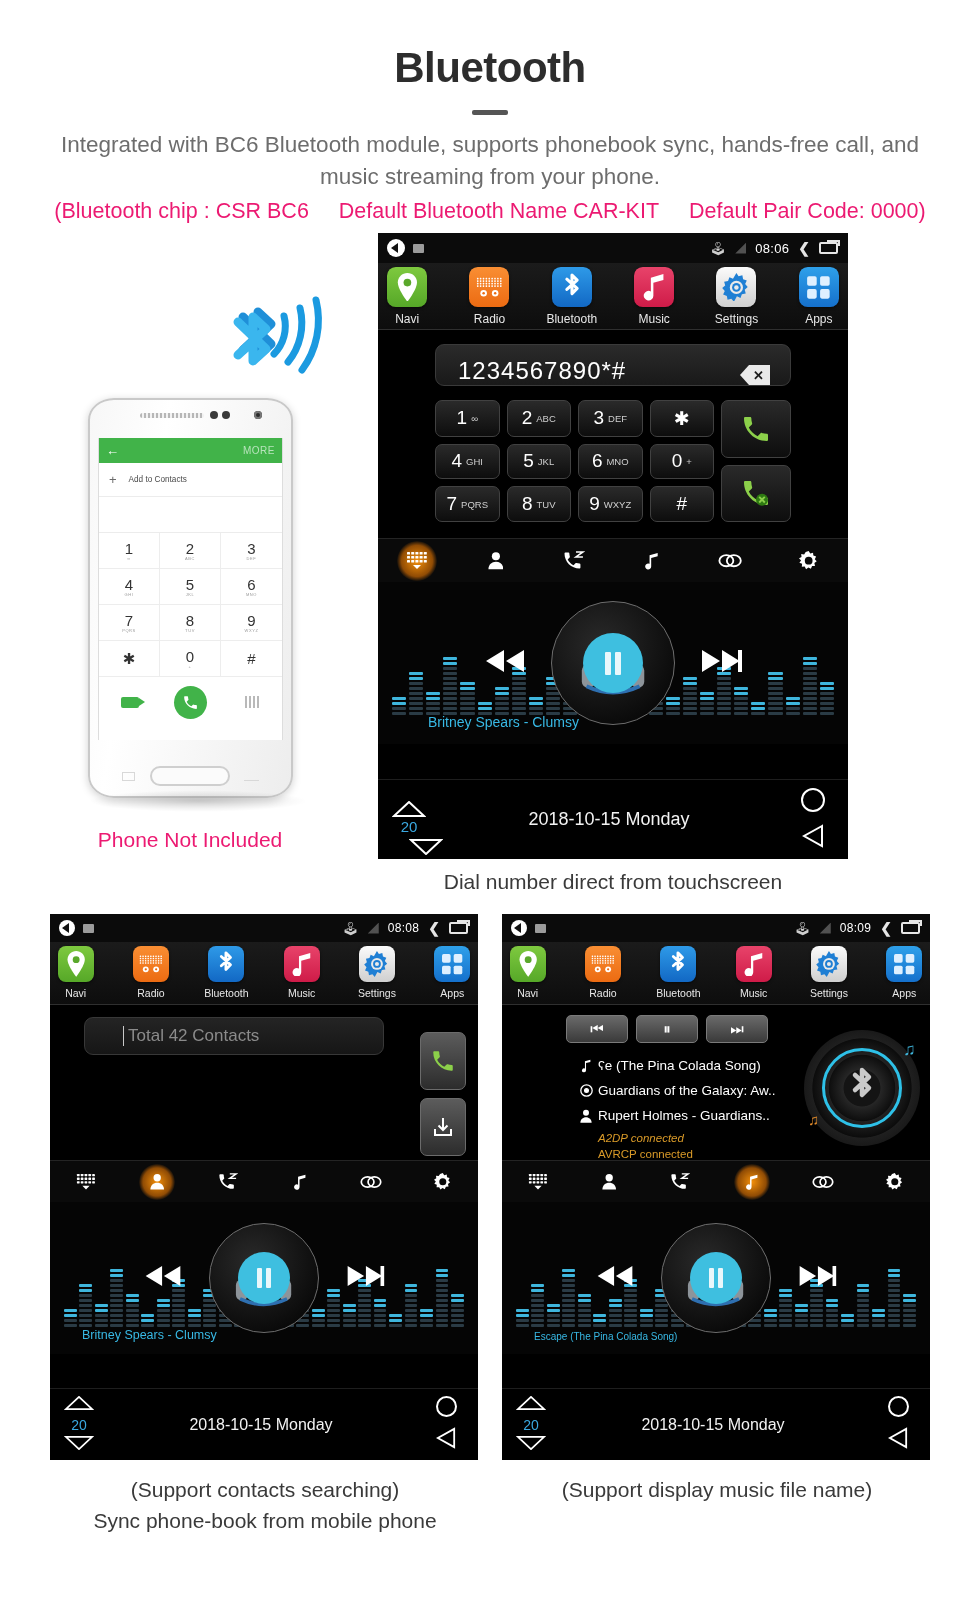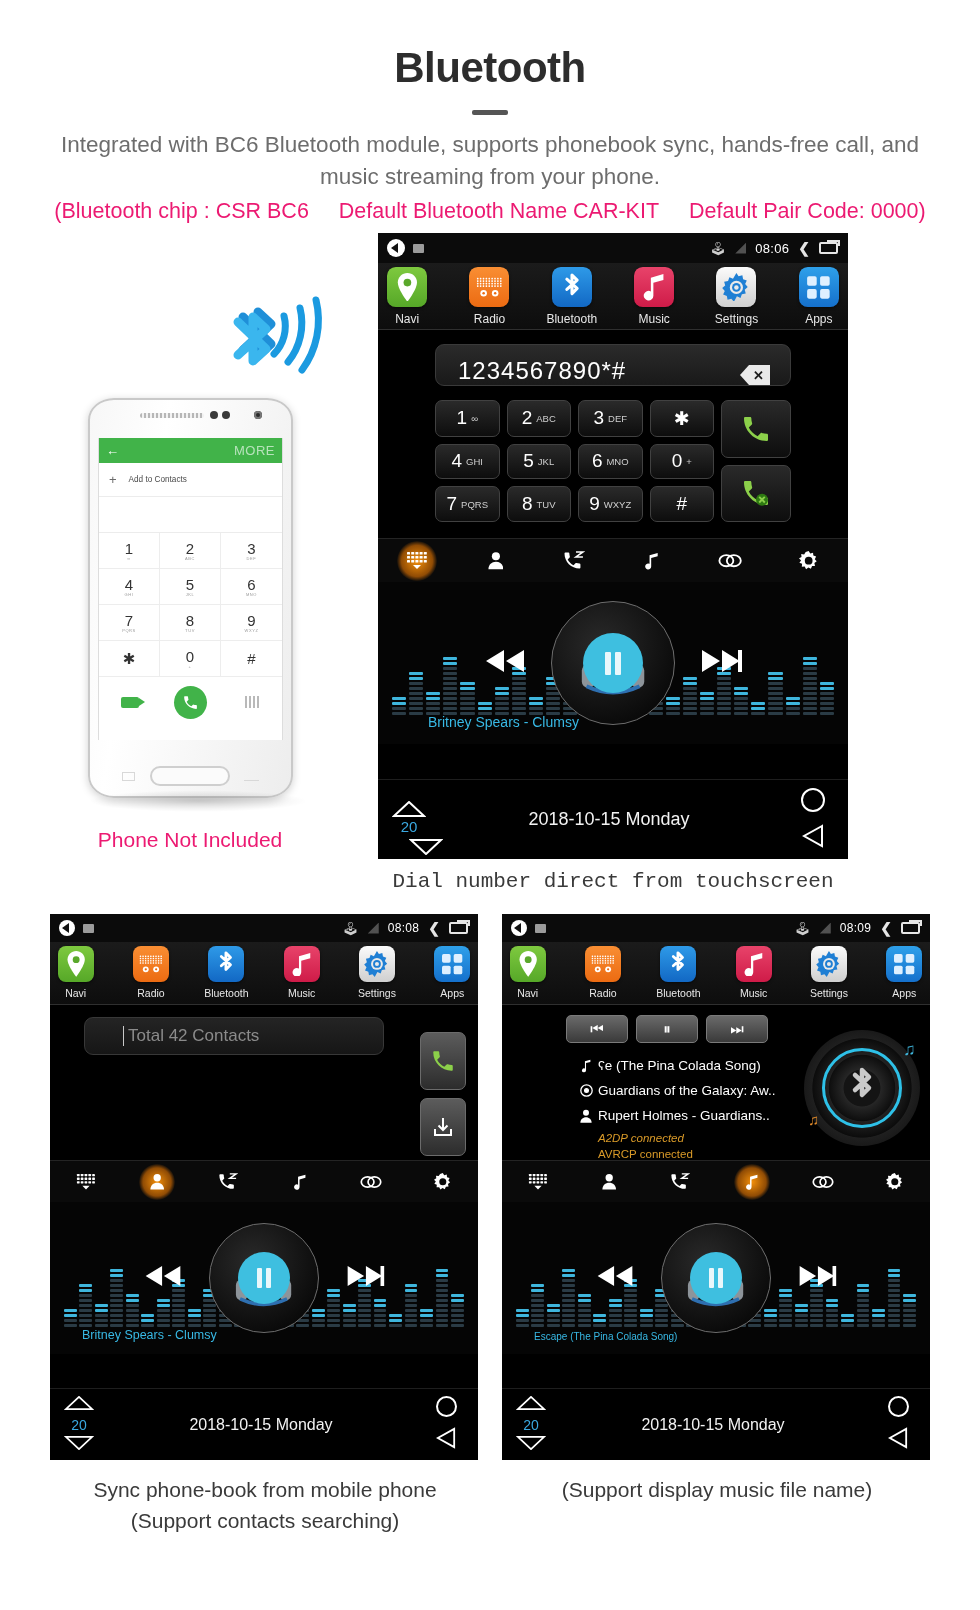--- a/index.html
+++ b/index.html
@@ -59,21 +59,21 @@
     border-radius:3px;
   }
   .phone-dot { position:absolute; top:13px; width:8px; height:8px; border-radius:50%; background:#3a3a3a; }
   .phone-dot.d1{ left:122px;} .phone-dot.d2{ left:134px;} .phone-dot.d3{ left:166px; background:#2b2b2b; box-shadow: inset 0 0 0 2px #777;}
   .phone-screen {
     position:absolute; left:10px; top:40px; width:185px; height:302px;
     background:#ffffff; overflow:hidden; border-left:1px solid #ddd; border-right:1px solid #ddd;
   }
   .ph-appbar { height:25px; background:#41b349; display:flex; align-items:center; justify-content:space-between; padding:0 7px; }
   .ph-appbar .back { color:#fff; font-size:13px; }
-  .ph-appbar .more { color:#b7e3bb; font-size:13px; letter-spacing:.5px; }
+  .ph-appbar .more { color:#b7e3bb; font-size:10px; letter-spacing:.5px; }
   .ph-add { height:34px; display:flex; align-items:center; gap:12px; padding-left:10px; font-size:8.2px; color:#4a4a4a; border-bottom:1px solid #ececec; }
   .ph-add .plus { font-size:13px; color:#6a6a6a; font-weight:300; }
   .ph-gap { height:36px; border-bottom:1px solid #ececec; }
   .ph-keys { display:grid; grid-template-columns:repeat(3,1fr); }
   .ph-key { height:36px; border-right:1px solid #ededed; border-bottom:1px solid #ededed;
             display:flex; flex-direction:column; align-items:center; justify-content:center; }
   .ph-key:nth-child(3n){ border-right:none; }
   .ph-key b { font-size:15px; font-weight:400; color:#333; line-height:15px; }
   .ph-key i { font-style:normal; font-size:4px; color:#9a9a9a; letter-spacing:.6px; }
   .ph-action { display:grid; grid-template-columns:repeat(3,1fr); height:50px; align-items:center; justify-items:center; }
@@ -855,21 +855,21 @@
         <span class="circ" style="width:24px;height:24px;"></span>
         <span>
           <svg width="22" height="24" viewBox="0 0 22 24">
               <path d="M20 2 L2 12 L20 22 Z" fill="none" stroke="#fff" stroke-width="2"></path>
             </svg>
         </span>
       </div>
     </div>
   </div>
 
-  <div class="caption" style="left:378px; top:866px; width:470px;font-family:Liberation Mono, monospace;">Dial number direct from touchscreen</div>
+  <div class="caption" style="left:378px; top:866px; width:470px;">Dial number direct from touchscreen</div>
 
   <div class="unit" id="unit-contacts" style="left:50px; top:914px; width:428px; height:546px;">
 
     <div class="statusbar" style="height:28px;">
       <div class="sb-left">
         <span class="sb-vol" style="width:16px;height:16px;"></span>
         <span class="sb-sq"></span>
       </div>
       <div class="sb-right">
         <span class="sb-bt">🕹</span>
@@ -1349,22 +1349,22 @@
         <span>
           <svg width="20" height="22" viewBox="0 0 22 24">
               <path d="M20 2 L2 12 L20 22 Z" fill="none" stroke="#fff" stroke-width="2"></path>
             </svg>
         </span>
       </div>
     </div>
   </div>
 
   <div class="caption" style="left:40px; top:1474px; width:450px;">
+    <div>(Support contacts searching)</div>
     <div>Sync phone-book from mobile phone</div>
-    <div>(Support contacts searching)</div>
   </div>
 
   <div class="unit" id="unit-btmusic" style="left:502px; top:914px; width:428px; height:546px;">
 
     <div class="statusbar" style="height:28px;">
       <div class="sb-left">
         <span class="sb-vol" style="width:16px;height:16px;"></span>
         <span class="sb-sq"></span>
       </div>
       <div class="sb-right">

